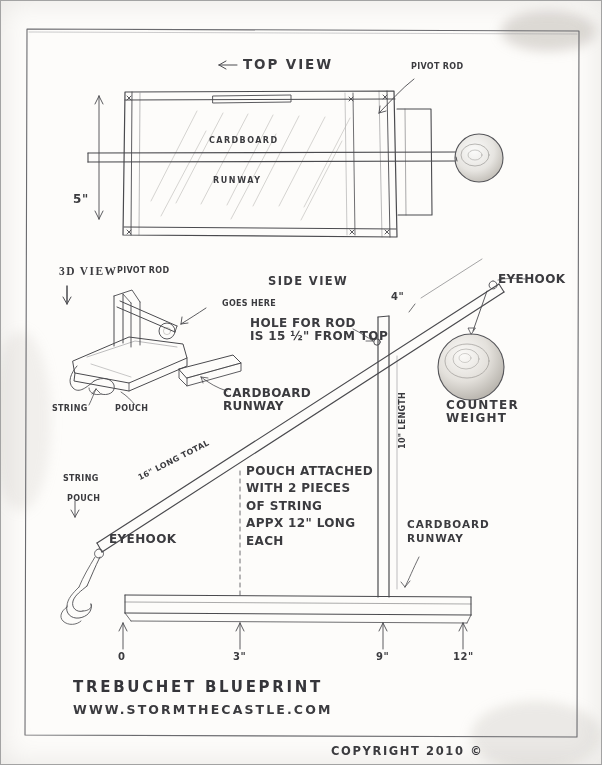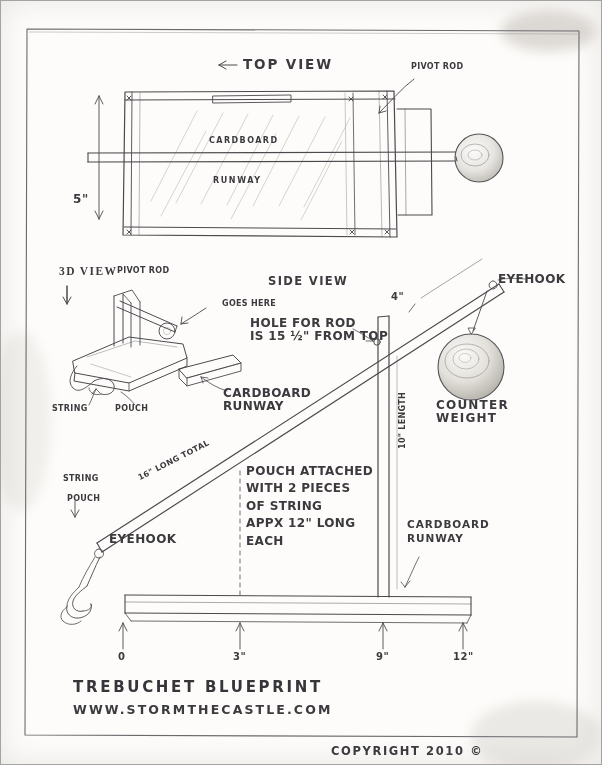--- a/index.html
+++ b/index.html
@@ -241,21 +241,21 @@
   <div class="lbl xs" style="left:222px;top:386px;">CARDBOARD
 RUNWAY</div>
   <div class="lbl sm" style="left:51px;top:404px;">STRING</div>
   <div class="lbl sm" style="left:114px;top:404px;">POUCH</div>
 
   <div class="lbl sub und" style="left:267px;top:274px;">SIDE VIEW</div>
   <div class="lbl xs" style="left:497px;top:272px;text-transform:none;">EYEHOOK</div>
   <div class="lbl md" style="left:390px;top:290px;">4"</div>
   <div class="lbl xs" style="left:249px;top:316px;">HOLE FOR ROD
 IS 15 ½" FROM TOP</div>
-  <div class="lbl" style="left:435px;top:398px;font-size:12px;letter-spacing:.1em;">COUNTER
+  <div class="lbl" style="left:445px;top:398px;font-size:12px;letter-spacing:.1em;">COUNTER
 WEIGHT</div>
 
   <div class="lbl sm rot-diag" style="left:136px;top:474px;">16" LONG TOTAL</div>
   <div class="lbl sm rot90" style="left:398px;top:448px;">10" LENGTH</div>
   <div class="lbl xs" style="left:225px;top:462px;line-height:1.45;margin-left:20px;">POUCH ATTACHED
 WITH 2 PIECES
 OF STRING
 APPX 12" LONG
 EACH</div>
   <div class="lbl sm" style="left:62px;top:474px;">STRING</div>

